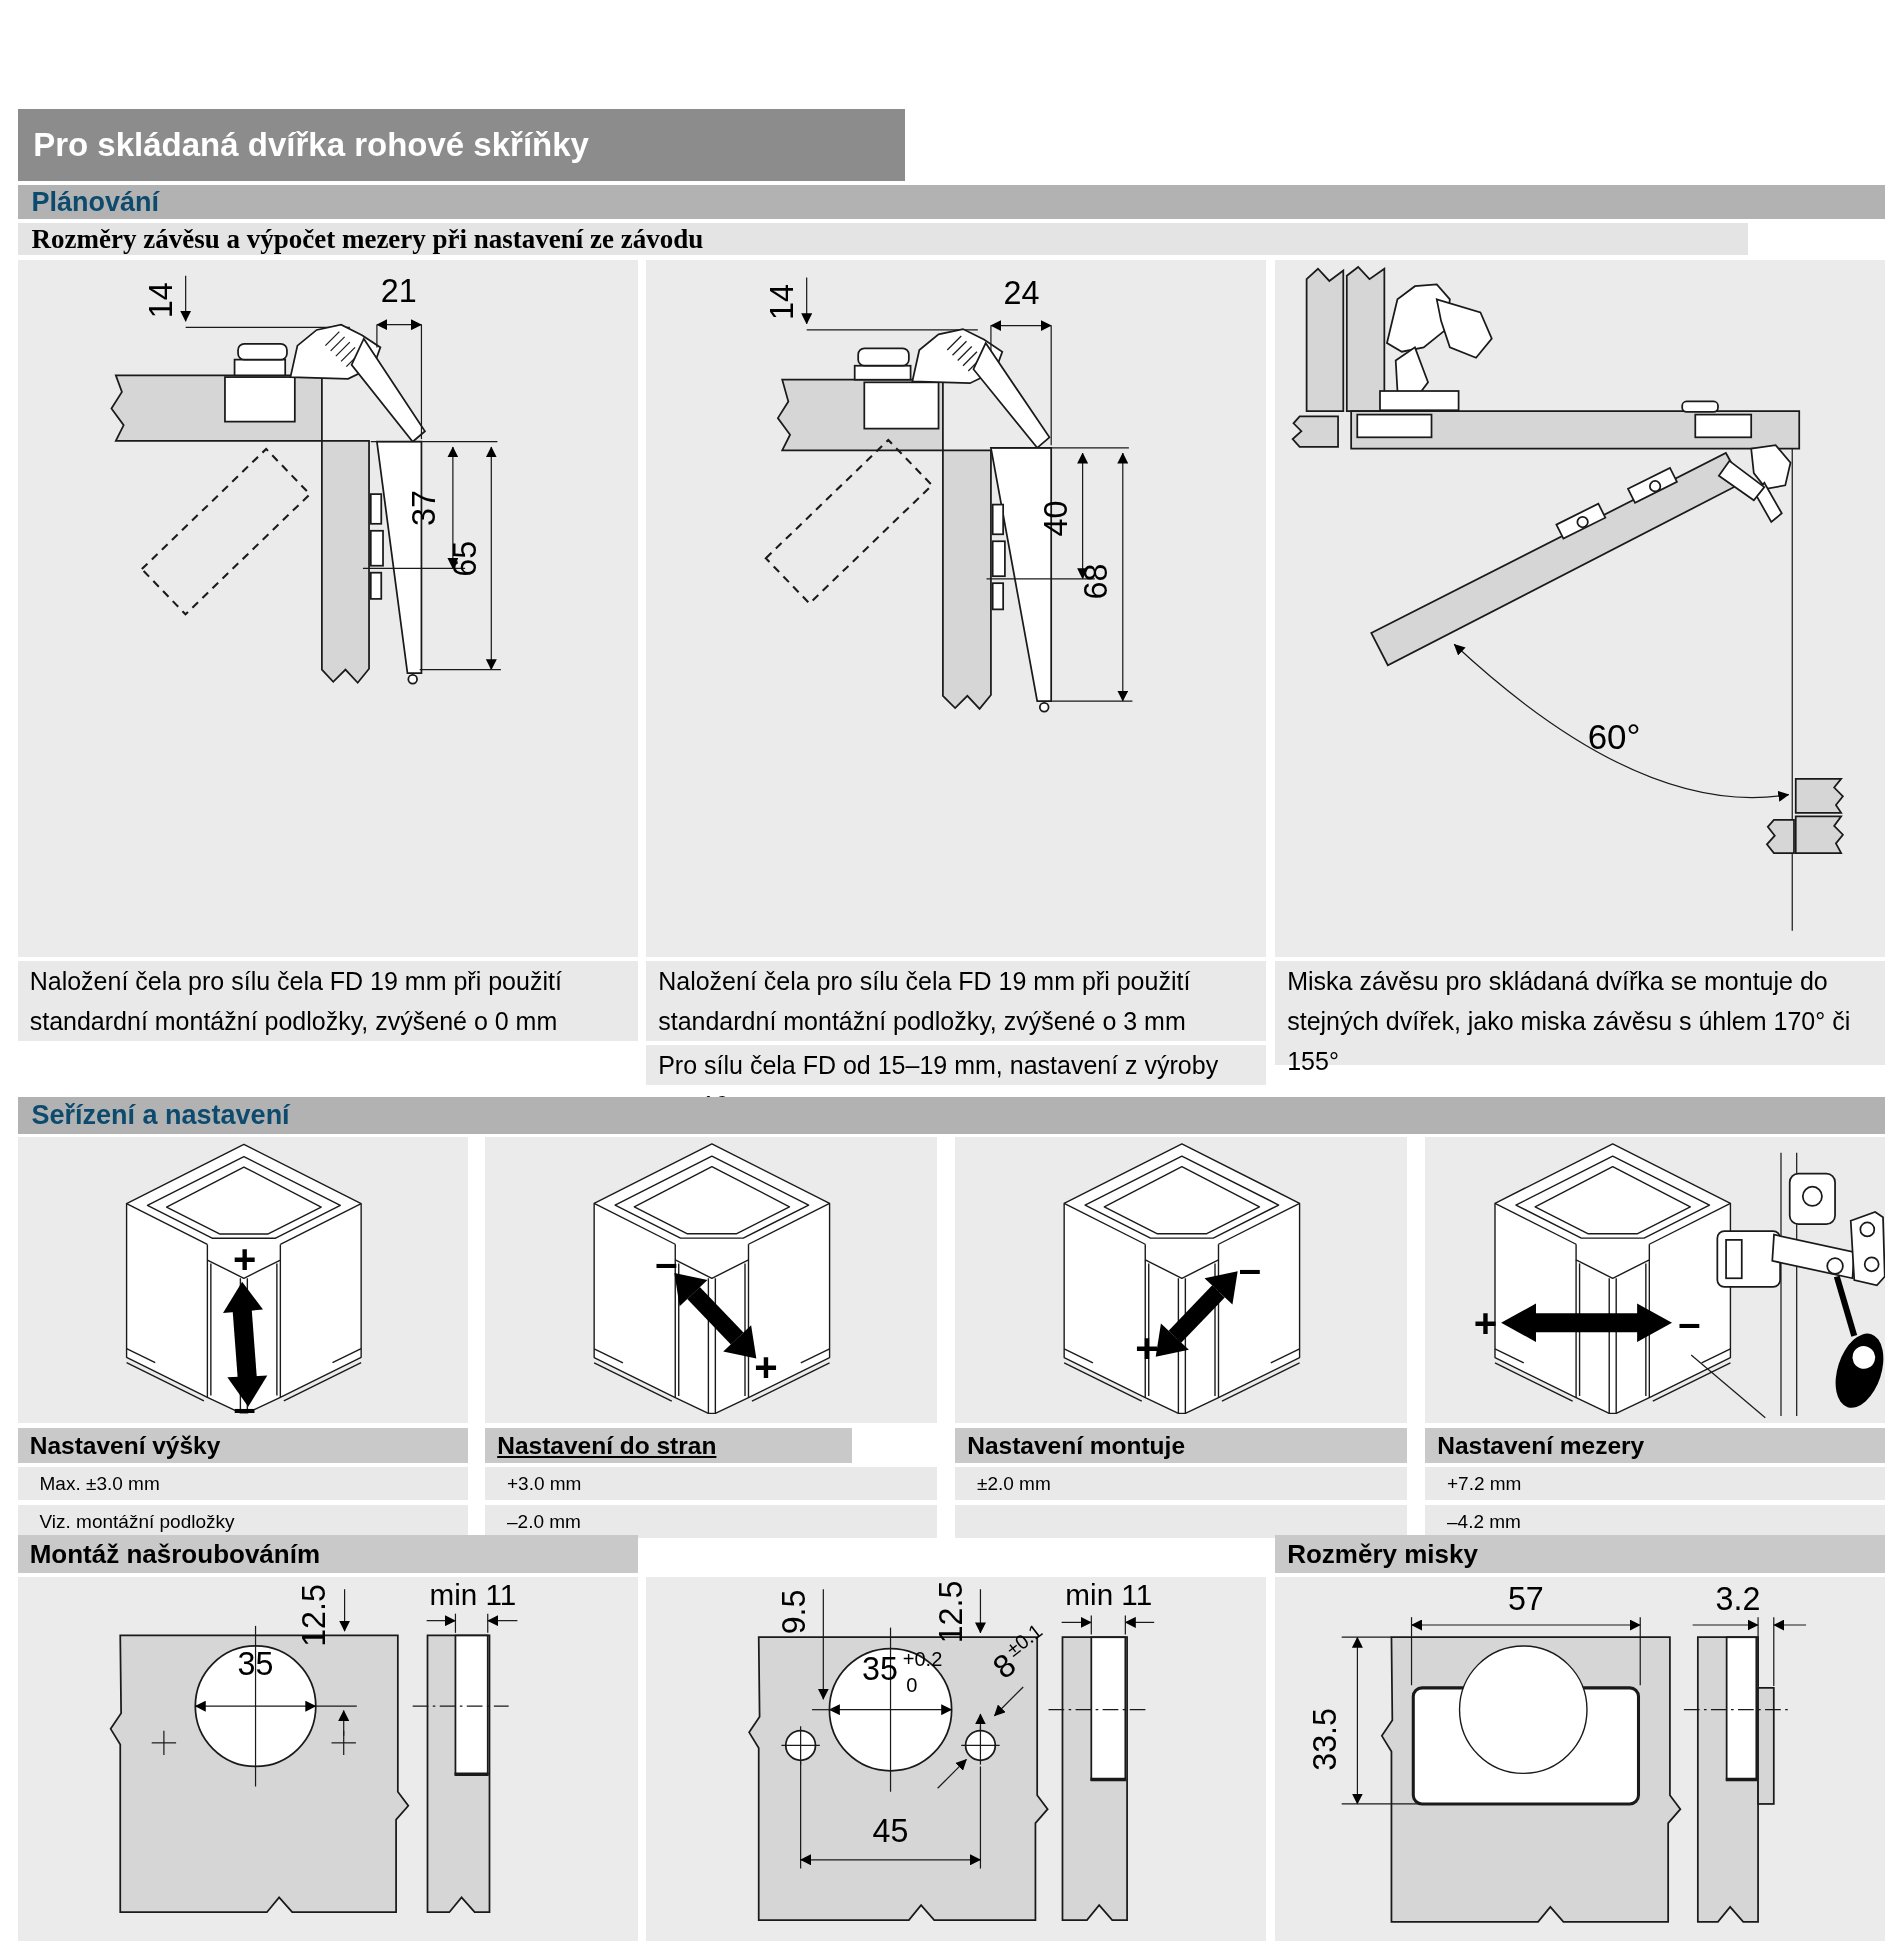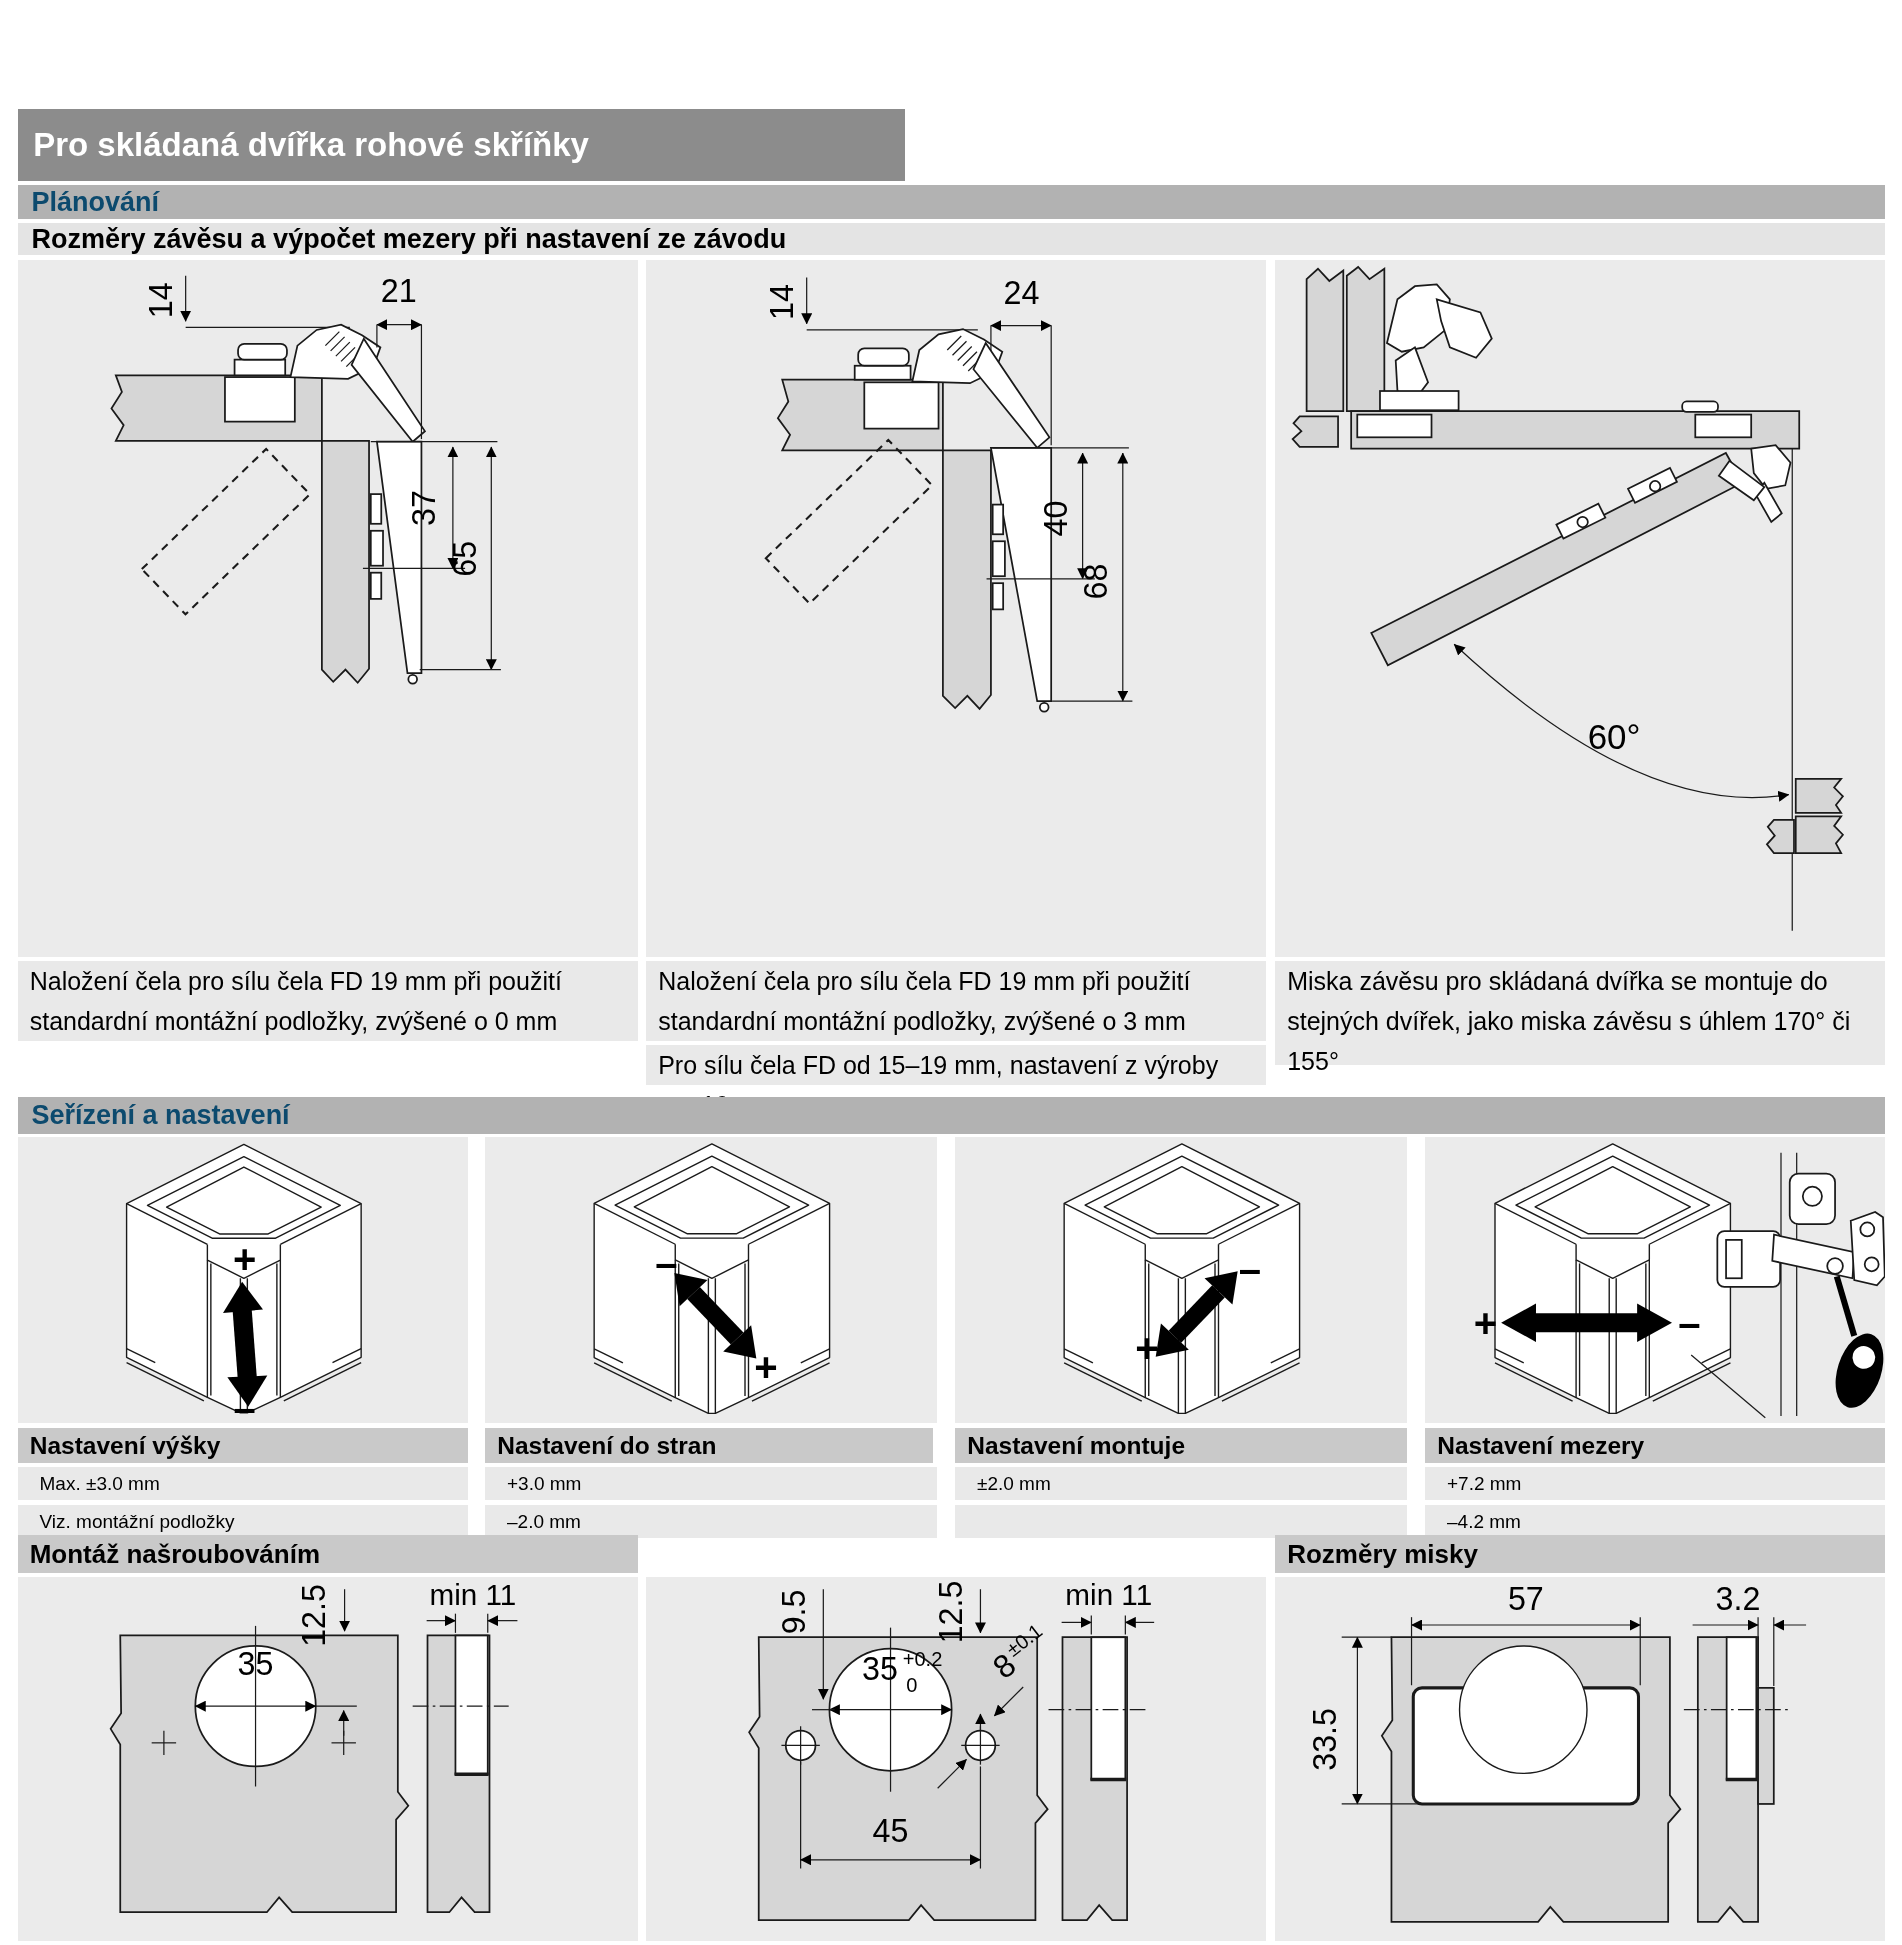--- a/index.html
+++ b/index.html
@@ -54,21 +54,21 @@
 </svg>
 
 <div id="page">
 
   <div class="abs bar-dark" style="left:17.5px;top:109px;width:887px;height:72px;">
     <span>Pro skládaná dvířka rohové skříňky</span>
   </div>
   <div class="abs bar-mid" style="left:17.5px;top:185px;width:1867px;height:34px;">
     <span>Plánování</span>
   </div>
-  <div class="abs bar-light" style="left:17.5px;top:223px;width:1867px;height:32px;">
+  <div class="abs bar-light" style="left:17.5px;top:223px;width:1730px;height:32px;font-family:Liberation Serif, serif;">
     <span>Rozměry závěsu a výpočet mezery při nastavení ze závodu</span>
   </div>
 
   <div class="abs panel" style="left:17.5px;top:260px;width:620px;height:697px;">
     <svg viewBox="0 0 710 798">
       <line class="thin" x1="192" y1="77" x2="380" y2="77"></line>
       <line class="thin" x1="192" y1="18" x2="192" y2="70" marker-end="url(#ah)"></line>
       <line class="thin" x1="192" y1="168" x2="192" y2="138" marker-end="url(#ah)"></line>
       <text class="dim" transform="translate(176,46) rotate(-90)">14</text>
       <path class="wood" d="M112,132 L348,132 L348,207 L112,207 L121,189 L107,170 L119,151 Z"></path>
@@ -247,21 +247,21 @@
           <ellipse cx="498" cy="268" rx="25" ry="44" fill="#000"></ellipse>
           <circle cx="498" cy="252" r="13" fill="#fff"></circle>
         </g>
       </g>
     </svg>
   </div>
 
   <div class="abs cap-title" style="left:17.5px;top:1428px;width:450px;height:35px;">Nastavení výšky</div>
   <div class="abs cap-val" style="left:17.5px;top:1467px;width:450px;height:33px;">Max. ±3.0 mm</div>
   <div class="abs cap-val" style="left:17.5px;top:1505px;width:450px;height:33px;">Viz. montážní podložky</div>
-  <div class="abs cap-title" style="left:485px;top:1428px;width:448px;height:35px;">Nastavení do stran</div>
+  <div class="abs cap-title" style="left:485px;top:1428px;width:367px;height:35px;text-decoration:underline;">Nastavení do stran</div>
   <div class="abs cap-val" style="left:485px;top:1467px;width:452px;height:33px;">+3.0 mm</div>
   <div class="abs cap-val" style="left:485px;top:1505px;width:452px;height:33px;">–2.0 mm</div>
   <div class="abs cap-title" style="left:955px;top:1428px;width:452px;height:35px;">Nastavení montuje</div>
   <div class="abs cap-val" style="left:955px;top:1467px;width:452px;height:33px;">±2.0 mm</div>
   <div class="abs cap-val" style="left:955px;top:1505px;width:452px;height:33px;"></div>
   <div class="abs cap-title" style="left:1425px;top:1428px;width:460px;height:35px;">Nastavení mezery</div>
   <div class="abs cap-val" style="left:1425px;top:1467px;width:460px;height:33px;">+7.2 mm</div>
   <div class="abs cap-val" style="left:1425px;top:1505px;width:460px;height:33px;">–4.2 mm</div>
 
   <div class="abs hdr3" style="left:17.5px;top:1535px;width:620px;height:38px;">Montáž našroubováním</div>

